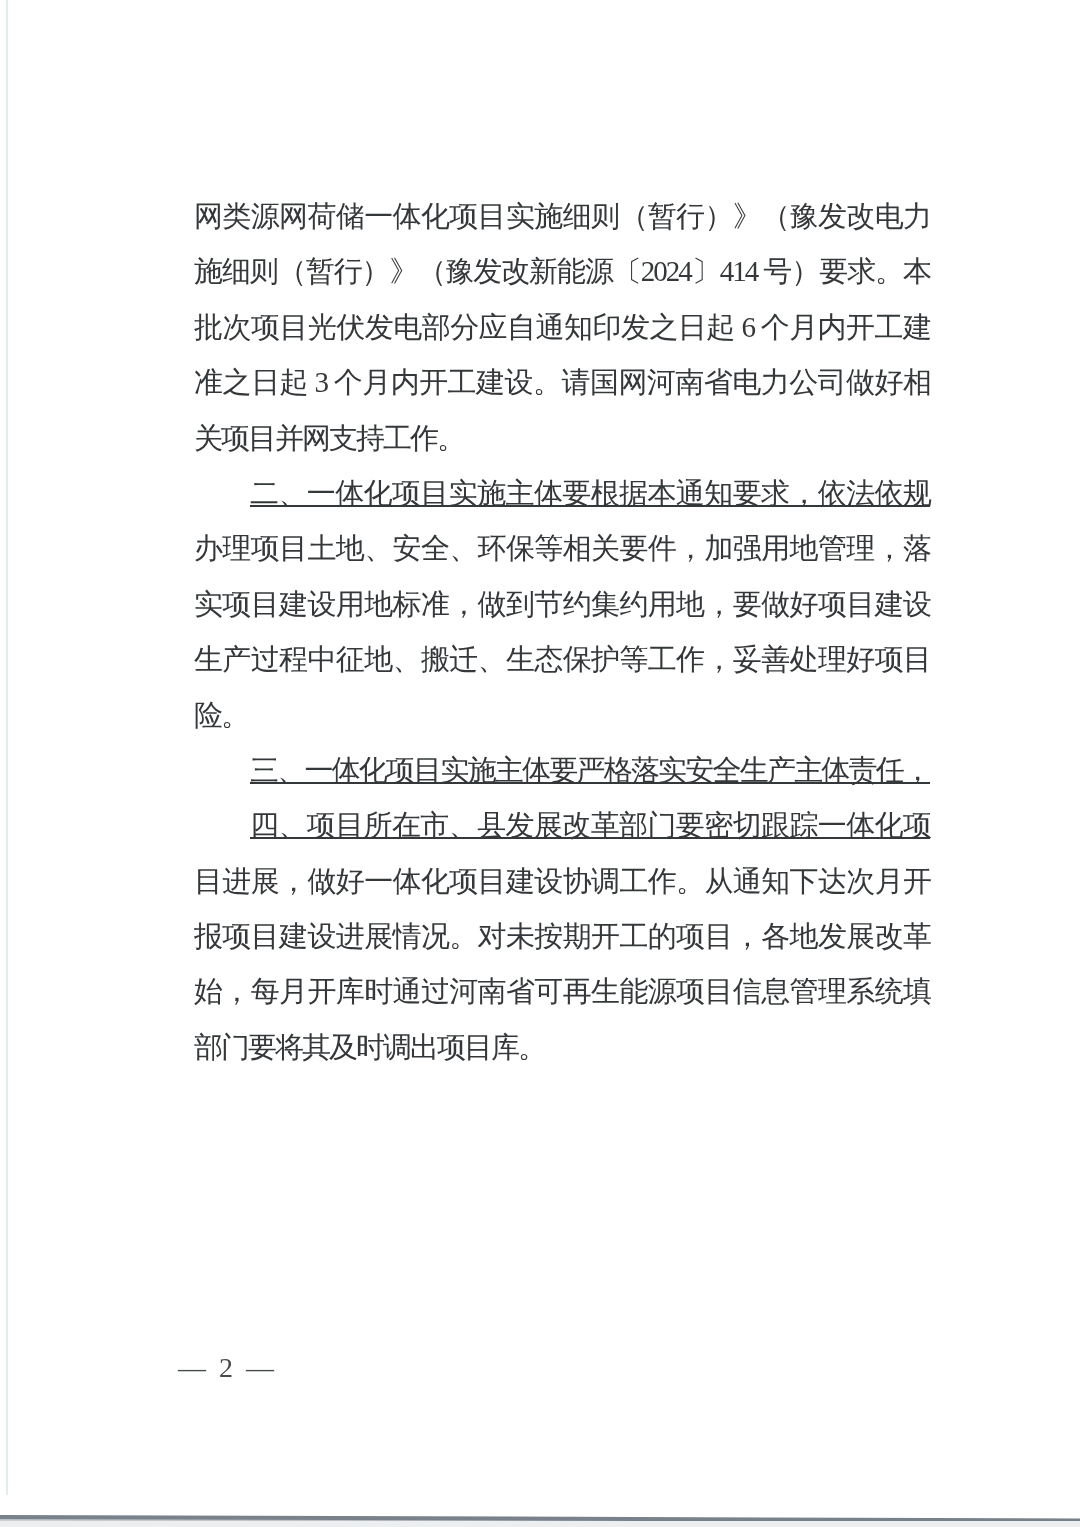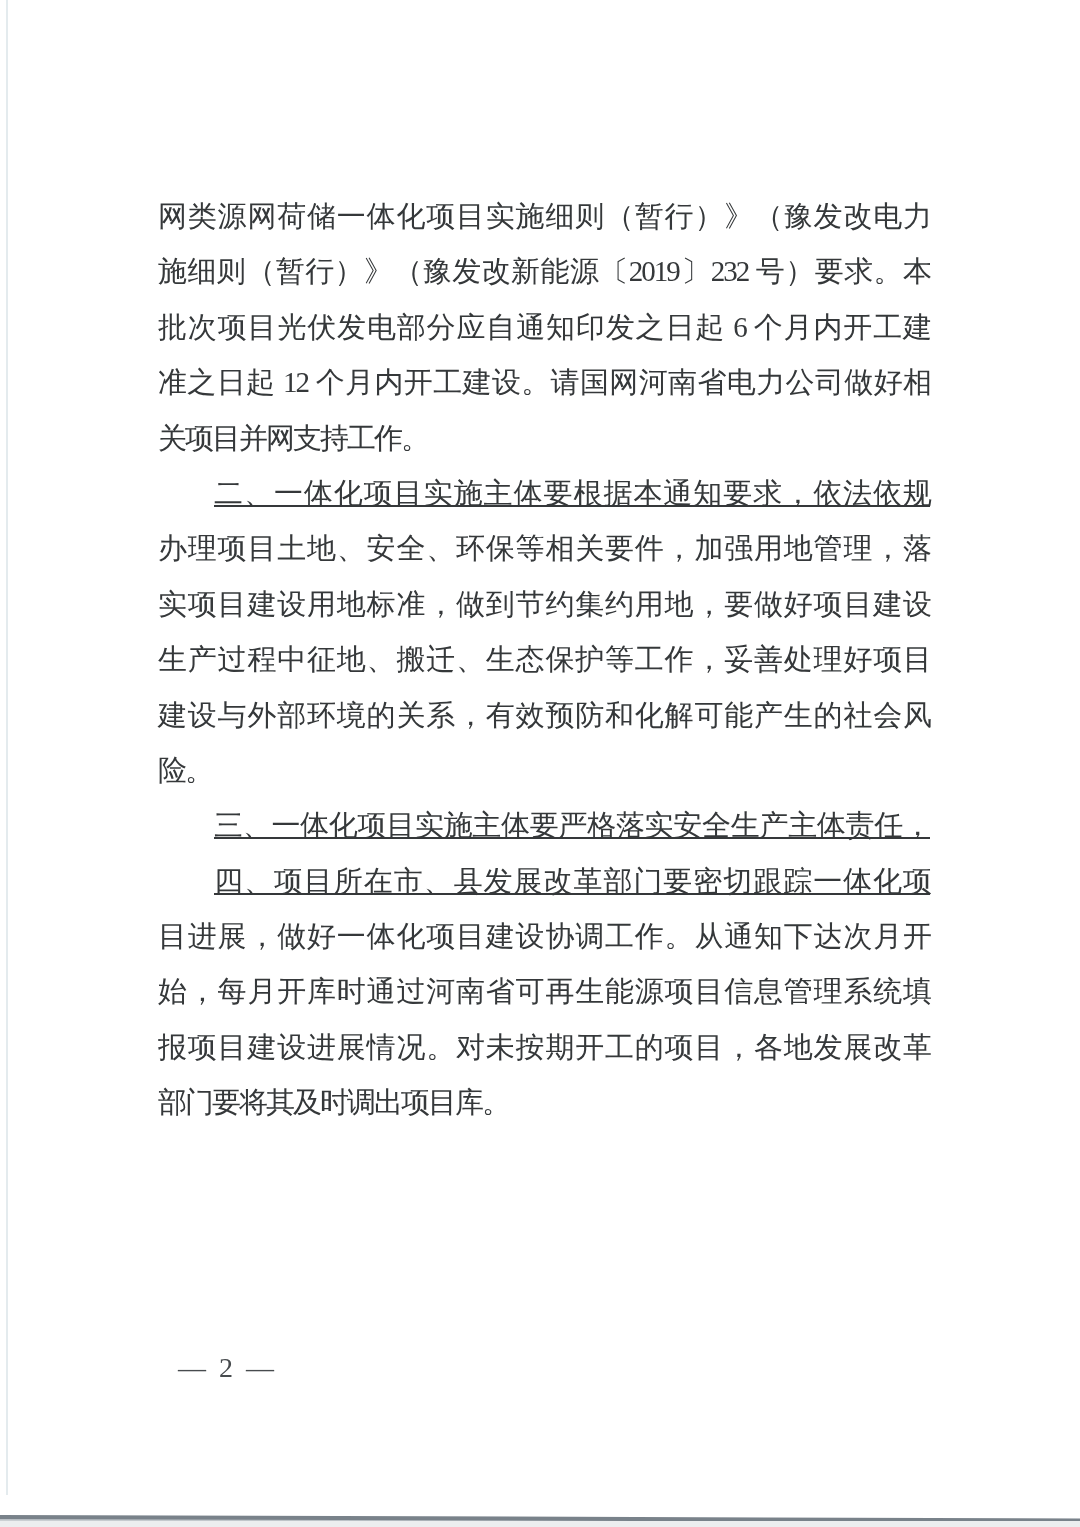--- a/index.html
+++ b/index.html
@@ -36,20 +36,21 @@
   }
   .line {
     font-size: 29px;
     letter-spacing: -2px;
     line-height: 55.4px;
     height: 55.4px;
     white-space: nowrap;
     text-align: justify;
     text-align-last: justify;
     color: var(--ink);
+    margin-left: 36px;
   }
   .line.end {
     text-align: center;
     text-align-last: left;
   }
   .line.indent {
     text-indent: 56px;
     text-decoration: underline;
   }
   .page-number {
@@ -82,35 +83,34 @@
   }
 </style>
 </head>
 <body>
 
 <div class="page">
   <div class="scan-line-left"></div>
 
   <div class="text-block">
     <div class="line">网类源网荷储一体化项目实施细则（暂行）》（豫发改电力</div>
-    <div class="line">施细则（暂行）》（豫发改新能源〔2019〕232 号）要求。本</div>
+    <div class="line">施细则（暂行）》（豫发改新能源〔2024〕414 号）要求。本</div>
     <div class="line">批次项目光伏发电部分应自通知印发之日起 6 个月内开工建</div>
-    <div class="line">准之日起 12 个月内开工建设。请国网河南省电力公司做好相</div>
+    <div class="line">准之日起 3 个月内开工建设。请国网河南省电力公司做好相</div>
     <div class="line end">关项目并网支持工作。</div>
     <div class="line indent">二、一体化项目实施主体要根据本通知要求，依法依规</div>
     <div class="line">办理项目土地、安全、环保等相关要件，加强用地管理，落</div>
     <div class="line">实项目建设用地标准，做到节约集约用地，要做好项目建设</div>
     <div class="line">生产过程中征地、搬迁、生态保护等工作，妥善处理好项目</div>
-    <div class="line">建设与外部环境的关系，有效预防和化解可能产生的社会风</div>
     <div class="line end">险。</div>
     <div class="line indent">三、一体化项目实施主体要严格落实安全生产主体责任，</div>
     <div class="line indent">四、项目所在市、县发展改革部门要密切跟踪一体化项</div>
     <div class="line">目进展，做好一体化项目建设协调工作。从通知下达次月开</div>
+    <div class="line">报项目建设进展情况。对未按期开工的项目，各地发展改革</div>
     <div class="line">始，每月开库时通过河南省可再生能源项目信息管理系统填</div>
-    <div class="line">报项目建设进展情况。对未按期开工的项目，各地发展改革</div>
     <div class="line end">部门要将其及时调出项目库。</div>
   </div>
 
   <div class="page-number">— 2 —</div>
 
   <div class="bottom-edge"></div>
   <div class="below-edge"></div>
 </div>
 
 </body></html>

